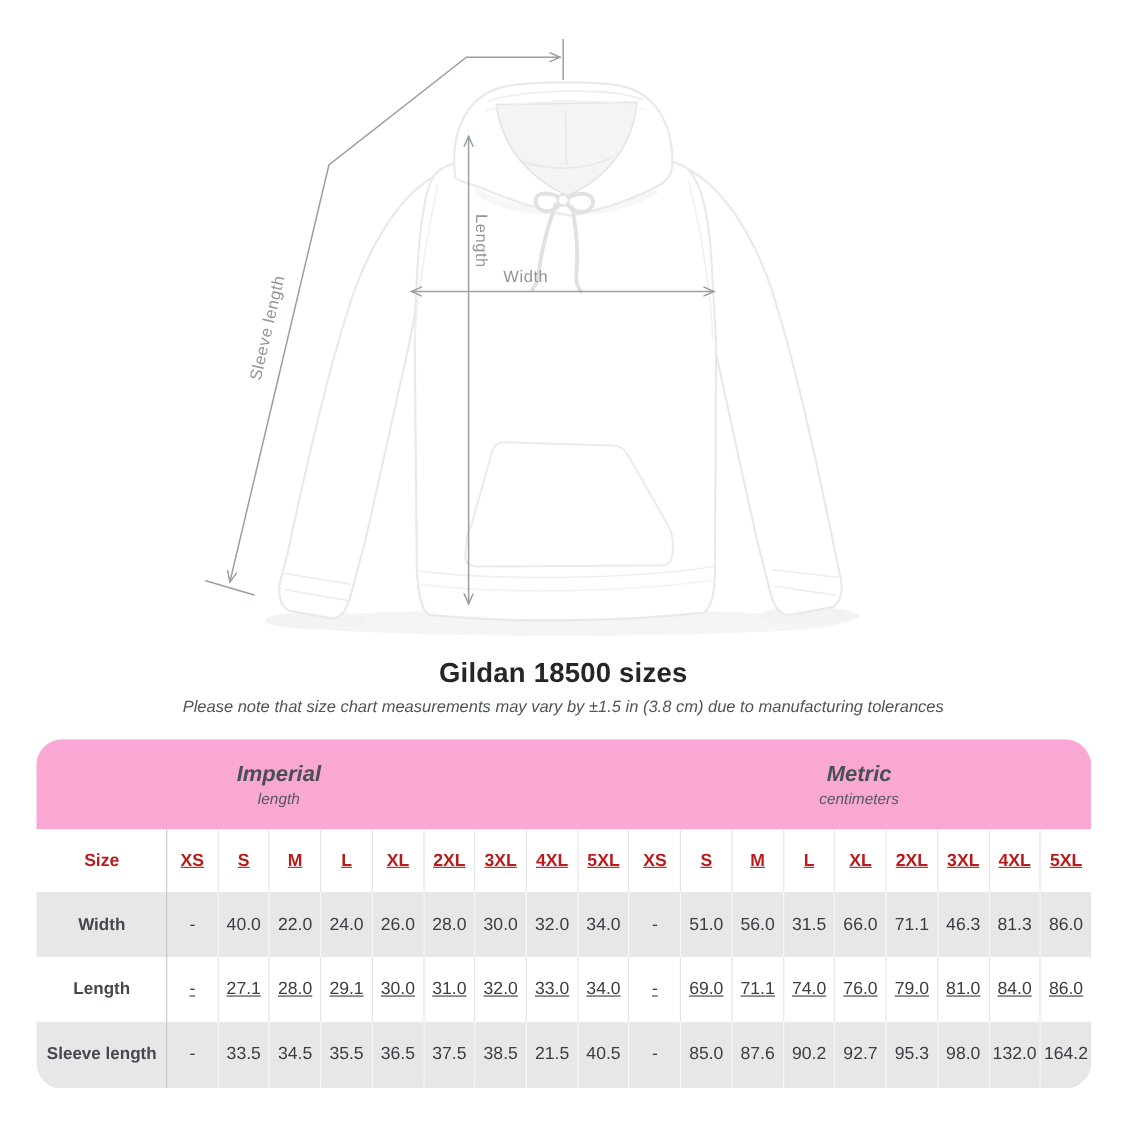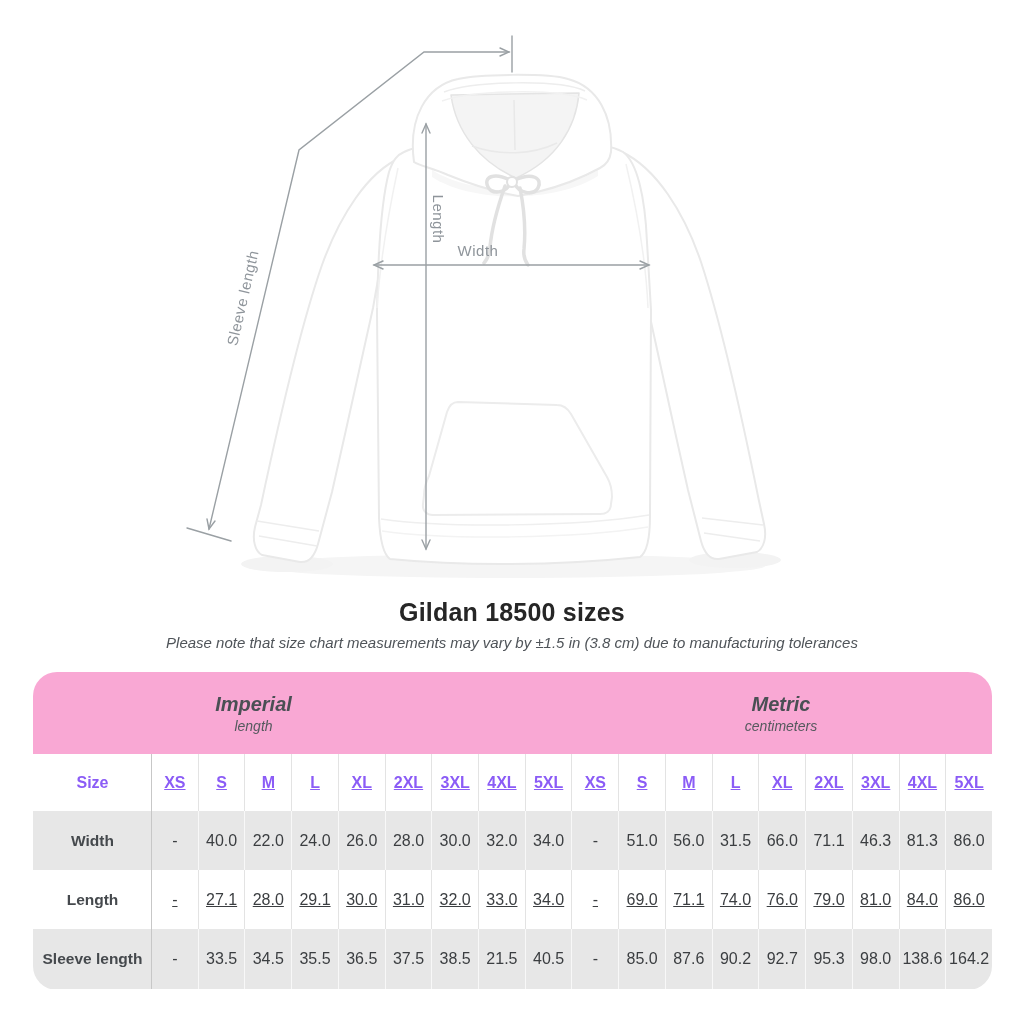--- a/index.html
+++ b/index.html
@@ -25,21 +25,21 @@
   .trow.size-row{height:57px;background:#fff;}
   .trow.data-row{height:59px;}
   .trow.data-row.last{height:60px;}
   .trow.gray{background:#e7e7e7;}
   .trow.white{background:#fff;}
   .cell{display:flex;align-items:center;justify-content:center;
     font-size:16px;color:#3b3e41;border-left:1px solid transparent;min-width:0;}
   .trow.white .cell + .cell, .trow.size-row .cell + .cell{border-left-color:#e3e3e3;text-decoration:underline;}
   .trow.gray .cell + .cell{border-left-color:rgba(255,255,255,.7);}
   .trow .cell.divider{border-left-color:#c7c7c7 !important;}
-  .cell.hdr{font-weight:bold;color:#8b5cf6;}
+  .cell.hdr{font-weight:bold;color:#b91c1c;}
   .cell.rowlabel{font-weight:bold;color:#45494d;font-size:15.5px;}
 </style>
 </head>
 <body>
 <div id="stage">
 
 <svg class="diagram" width="1024" height="600" viewBox="0 0 1024 600">
 
   <g>
     <ellipse cx="510" cy="566" rx="255" ry="12" fill="#f5f5f5"></ellipse>
@@ -209,18 +209,18 @@
     <div class="cell">38.5</div>
     <div class="cell">21.5</div>
     <div class="cell">40.5</div>
     <div class="cell">-</div>
     <div class="cell">85.0</div>
     <div class="cell">87.6</div>
     <div class="cell">90.2</div>
     <div class="cell">92.7</div>
     <div class="cell">95.3</div>
     <div class="cell">98.0</div>
-    <div class="cell">138.6</div>
+    <div class="cell">132.0</div>
     <div class="cell">164.2</div>
   </div>
 
 </div>
 </div>
 
 </body></html>

